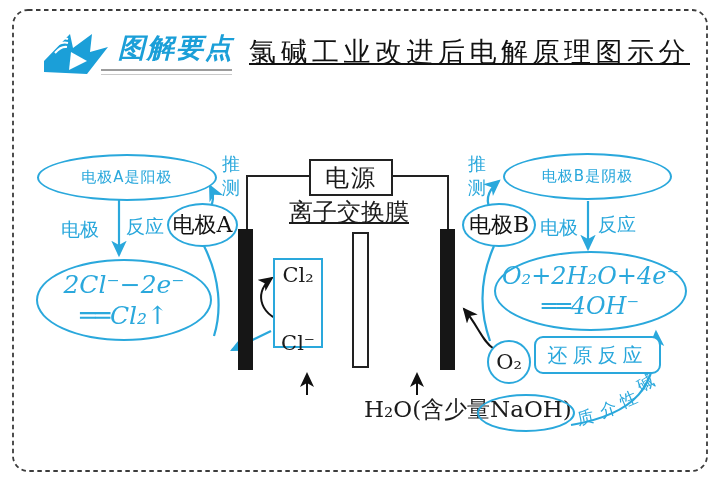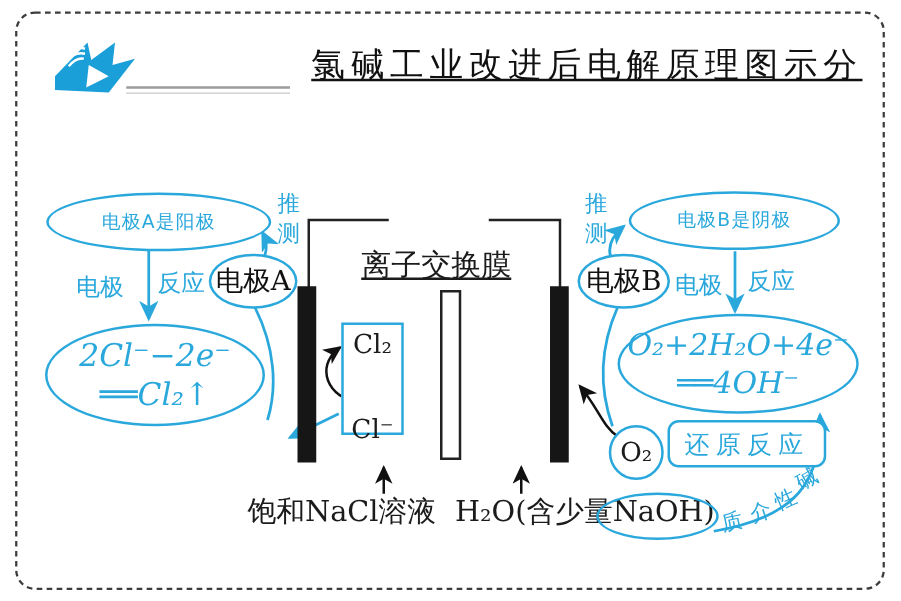--- a/index.html
+++ b/index.html
@@ -102,35 +102,36 @@
     <path d="M571,425 C636,414 658,386 656,332" fill="none" stroke="#2aa8dc" stroke-width="2.2" marker-end="url(#ab)"></path>
   </svg>
 
   <svg class="abs" style="left:42px;top:31px;z-index:3" width="72" height="44" viewBox="0 0 72 44">
     <polygon points="2,30 28,3 31,17 50,3 48,21 66,16 45,43 2,41" fill="#1b9fd8"></polygon>
     <polygon points="29,21 45,30 27,39" fill="#ffffff"></polygon>
     <path d="M8,13 Q17,5 26,8" stroke="#fff" stroke-width="2" fill="none"></path>
     <path d="M10,18 Q18,10 26,12" stroke="#fff" stroke-width="2" fill="none"></path>
     <path d="M13,22 Q19,15 25,16" stroke="#fff" stroke-width="2" fill="none"></path>
   </svg>
+  <div class="abs badge" style="left:118px;top:30px;z-index:3">图解要点</div>
   <div class="abs dbl-underline" style="left:101px;top:69px;z-index:3"></div>
   <div class="abs title" style="left:249px;top:34px;z-index:3">氯碱工业改进后电解原理图示分</div>
 
+  <div class="abs powerbox" style="left:309px;top:159px">电源</div>
   <div class="abs plainlabel" style="left:289px;top:196px">离子交换膜</div>
 
   <div class="abs electrode" style="left:238px;top:229px;height:141px"></div>
   <div class="abs electrode" style="left:440px;top:229px;height:141px"></div>
   <div class="abs membrane" style="left:352px;top:232px"></div>
 
   <div class="abs clbox" style="left:273px;top:258px">
     <span>Cl₂</span>
     <span>Cl⁻</span>
   </div>
 
-  <div class="abs bottomlabel" style="left:198px;top:394px">饱和NaCl溶液</div>
   <div class="abs bottomlabel" style="left:364px;top:394px">H₂O(含少量NaOH)</div>
   <div class="abs ellipse nofill" style="left:477px;top:394px;width:98px;height:38px"></div>
 
   <div class="abs o2circle" style="left:487px;top:340px">O₂</div>
 
   <div class="abs ellipse" style="left:37px;top:154px;width:180px;height:47px">
     <span class="hand conclusion">电极A是阳极</span>
   </div>
   <div class="abs hand vert" style="left:222px;top:152px">
     <span>推</span>

